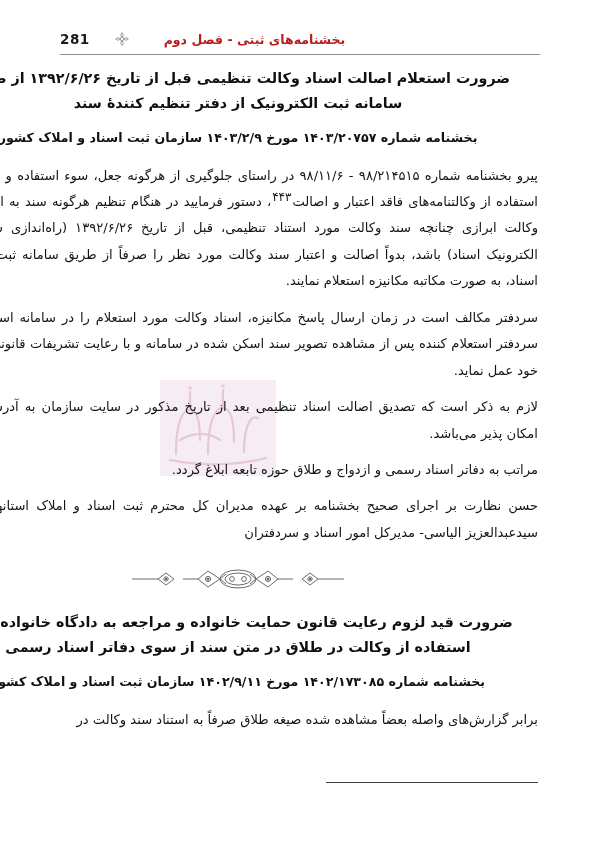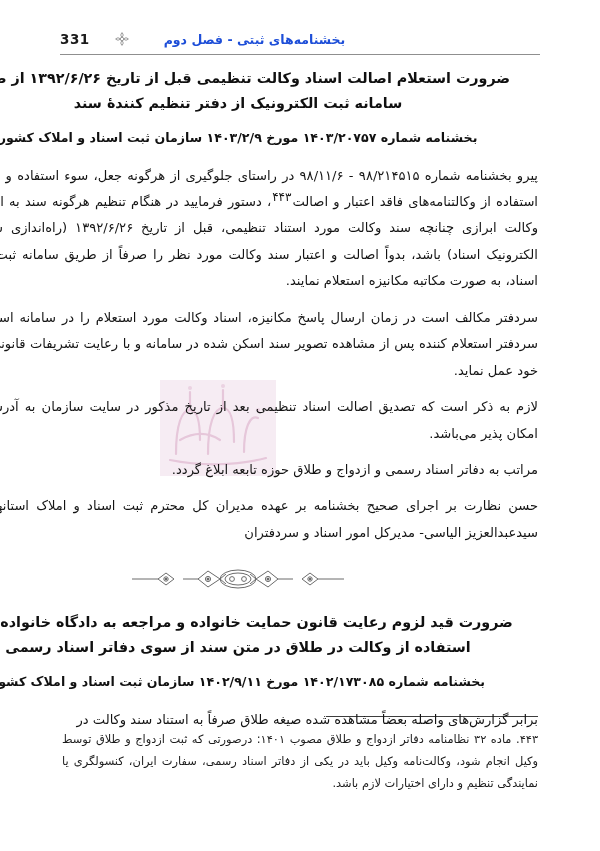--- a/index.html
+++ b/index.html
@@ -35,21 +35,21 @@
     height: 30px;
     display: flex;
     flex-direction: row;
     align-items: center;
     justify-content: flex-end;
     direction: rtl;
   }
   .header-title {
     font-size: 12.5px;
     font-weight: 600;
-    color: #1d4ed8;
+    color: #b91c1c;
     letter-spacing: 0;
     white-space: nowrap;
   }
   .header-ornament {
     width: 16px;
     height: 16px;
     margin: 0 34px 0 24px;
     opacity: .75;
     flex: 0 0 auto;
     display: block;
@@ -180,21 +180,21 @@
       <svg viewBox="0 0 16 16" width="16" height="16" aria-hidden="true">
         <g fill="none" stroke="#6d6d6d" stroke-width=".9">
           <path d="M8 1.6 C9.6 4 9.6 4 8 6.4 C6.4 4 6.4 4 8 1.6Z"></path>
           <path d="M8 14.4 C6.4 12 6.4 12 8 9.6 C9.6 12 9.6 12 8 14.4Z"></path>
           <path d="M1.6 8 C4 6.4 4 6.4 6.4 8 C4 9.6 4 9.6 1.6 8Z"></path>
           <path d="M14.4 8 C12 9.6 12 9.6 9.6 8 C12 6.4 12 6.4 14.4 8Z"></path>
           <circle cx="8" cy="8" r="1.7"></circle>
         </g>
       </svg>
     </span>
-    <span class="header-pagenum">331</span>
+    <span class="header-pagenum">281</span>
   </div>
   <div class="header-rule"></div>
 
   <div class="watermark">
     <span class="wm-mark">
       <svg viewBox="0 0 116 96" width="116" height="96" aria-hidden="true">
         <g fill="none" stroke="#d9a9c6" stroke-width="2.2" stroke-linecap="round">
           <path d="M16 74 C16 44 22 30 30 30 C38 30 40 44 40 60"></path>
           <path d="M30 30 L30 12"></path>
           <path d="M48 74 C48 44 54 28 63 28 C72 28 74 46 74 62"></path>
@@ -255,16 +255,15 @@
       </svg>
     </span>
 
     <h2 class="section-title">ضرورت قید لزوم رعایت قانون حمایت خانواده و مراجعه به دادگاه خانواده برای استفاده از وکالت در طلاق در متن سند از سوی دفاتر اسناد رسمی</h2>
     <div class="circular-ref">بخشنامه شماره ۱۴۰۲/۱۷۳۰۸۵ مورخ ۱۴۰۲/۹/۱۱ سازمان ثبت اسناد و املاک کشور</div>
     <p class="body-text">برابر گزارش‌های واصله بعضاً مشاهده شده صیغه طلاق صرفاً به استناد سند وکالت در</p>
   </div>
 
   <div class="footnote-area">
     <div class="footnote-rule"></div>
-    <p class="footnote-text"><span class="fn-num">۴۴۳.</span> <span>ماده ۳۲ نظامنامه دفاتر ازدواج و طلاق مصوب ۱۴۰۱: درصورتی که ثبت ازدواج و طلاق توسط وکیل انجام شود، وکالت‌نامه وکیل باید در یکی از دفاتر اسناد رسمی، سفارت ایران، کنسولگری یا نمایندگی تنظیم و دارای اختیارات لازم باشد.</span></p>
   </div>
 
 </div>
 
 </body></html>

